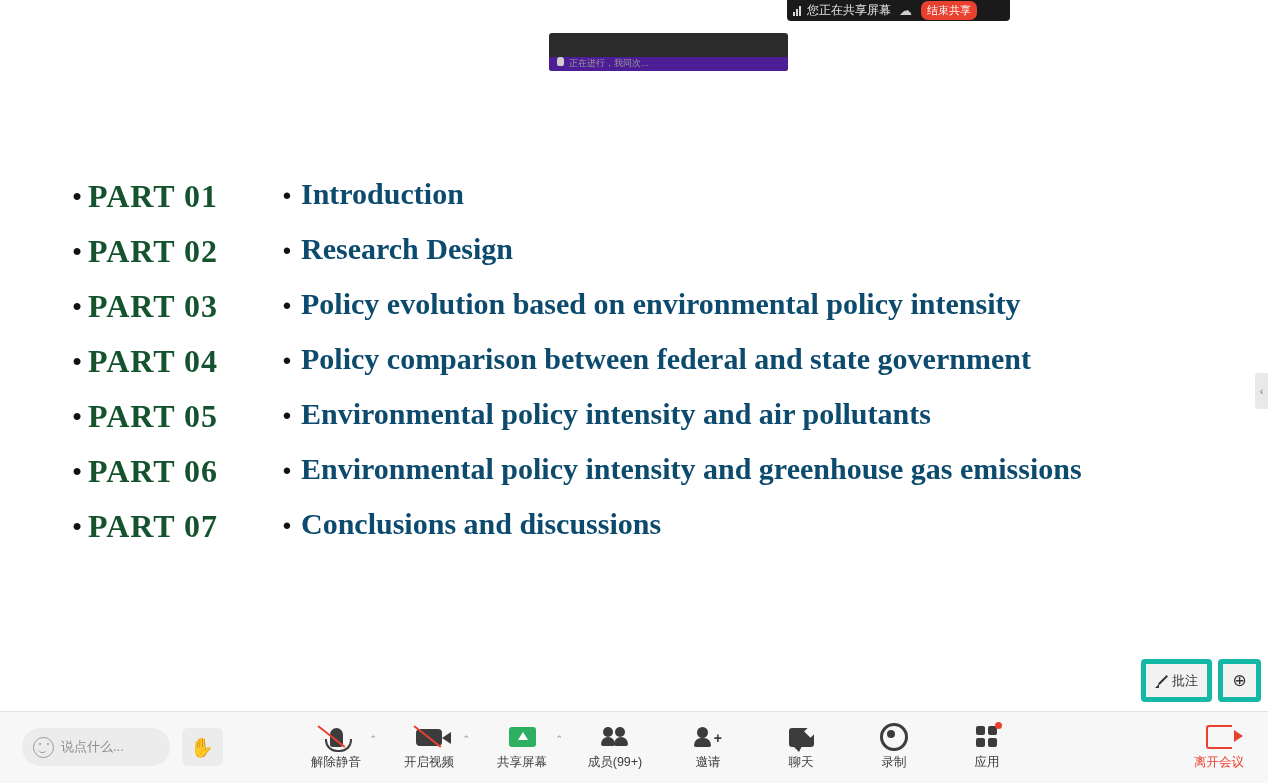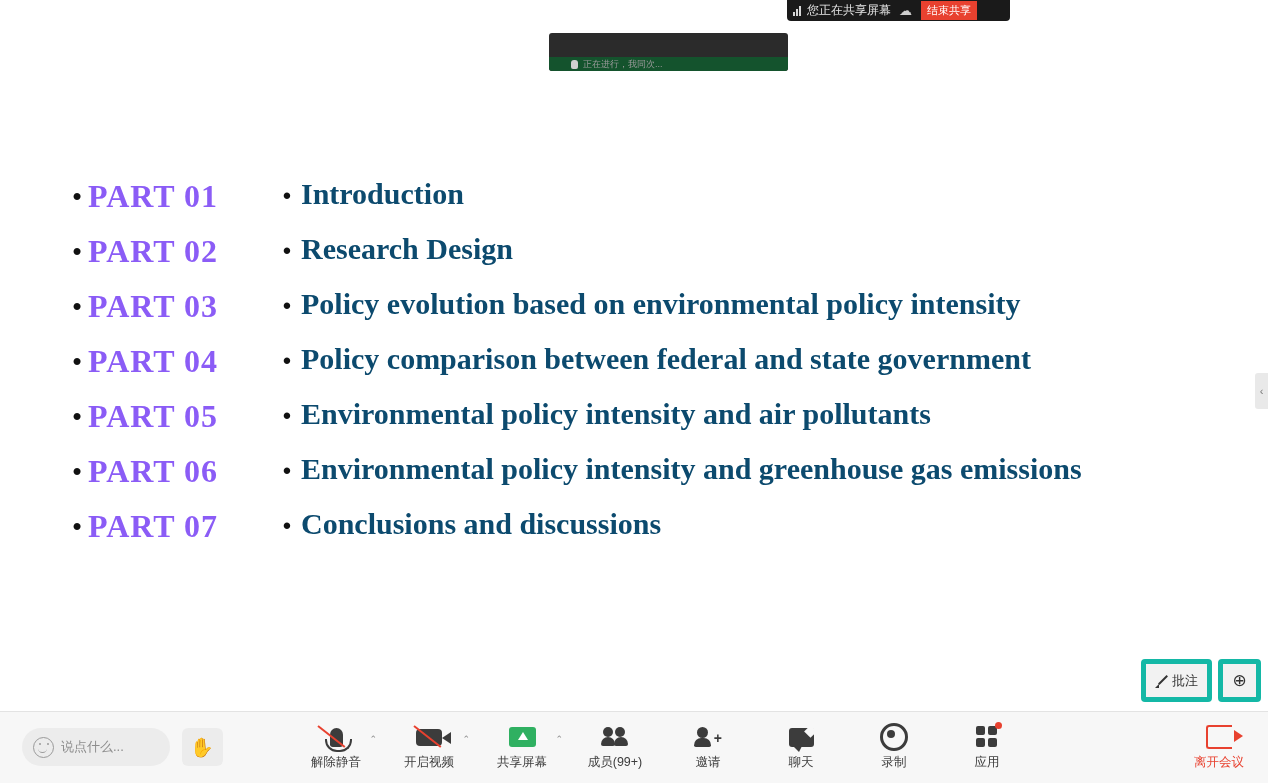--- a/index.html
+++ b/index.html
@@ -62,45 +62,44 @@
     margin-left: 8px;
     color: #cfcfcf;
     font-size: 13px;
     line-height: 1;
   }
   .share-bar .stop-btn {
     margin-left: 9px;
     background: #e8412f;
     color: #fff;
     font-size: 11px;
-    border-radius: 0;
+    border-radius: 7px;
     padding: 2px 6px;
     white-space: nowrap;
   }
 
   
   .video-thumb {
     position: absolute;
     top: 33px;
     left: 549px;
     width: 239px;
     height: 38px;
     background: #2b2b2b;
     border-radius: 3px;
     z-index: 35;
     overflow: hidden;
   }
   .video-thumb .strip {
     position: absolute;
     left: 0; right: 0; bottom: 0;
     height: 14px;
-    background: #14532d;
-    display: flex;
-    align-items: center;
-    padding-left: 22px;
+    background: #4c1d95;
+    display: flex;
+    padding-left: 8px;
     box-sizing: border-box;
   }
   .video-thumb .strip .mic {
     width: 7px; height: 9px;
     border-radius: 3px 3px 2px 2px;
     background: #cfcfcf;
     margin-right: 5px;
     flex: none;
   }
   .video-thumb .strip span {
@@ -171,21 +170,21 @@
     font-size: 26px;
     line-height: 46px;
     color: #111;
     flex: none;
   }
   .toc-row .part {
     width: 185px;
     font-family: "Liberation Serif", serif;
     font-weight: bold;
     font-size: 32px;
-    color: #8b5cf6;
+    color: #14532d;
     line-height: 46px;
     letter-spacing: 1px;
     flex: none;
   }
   .toc-row .bullet2 {
     width: 28px;
     text-align: center;
     font-size: 24px;
     line-height: 46px;
     color: #111;

